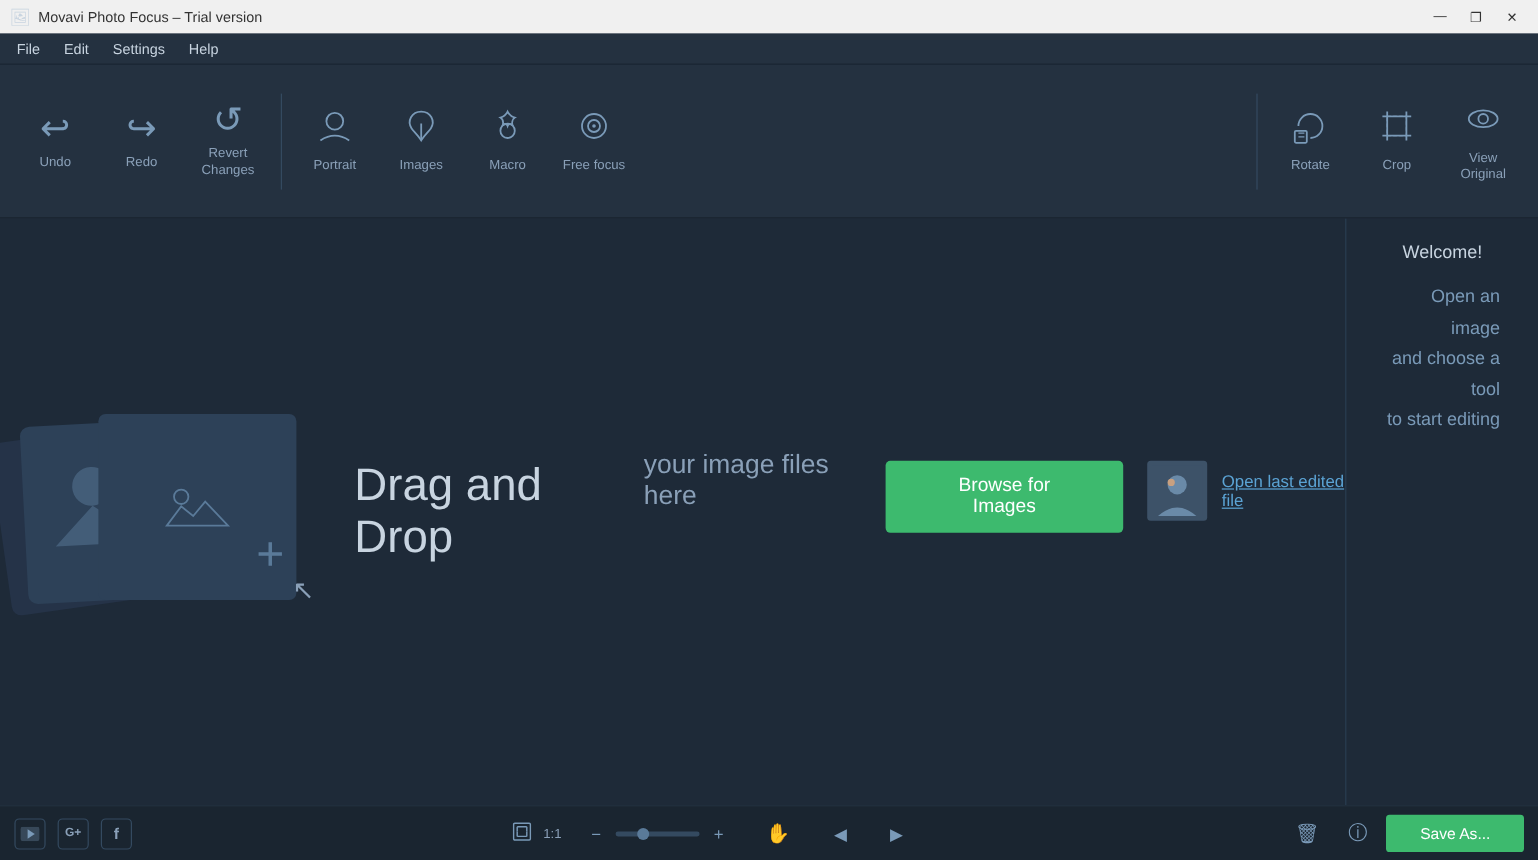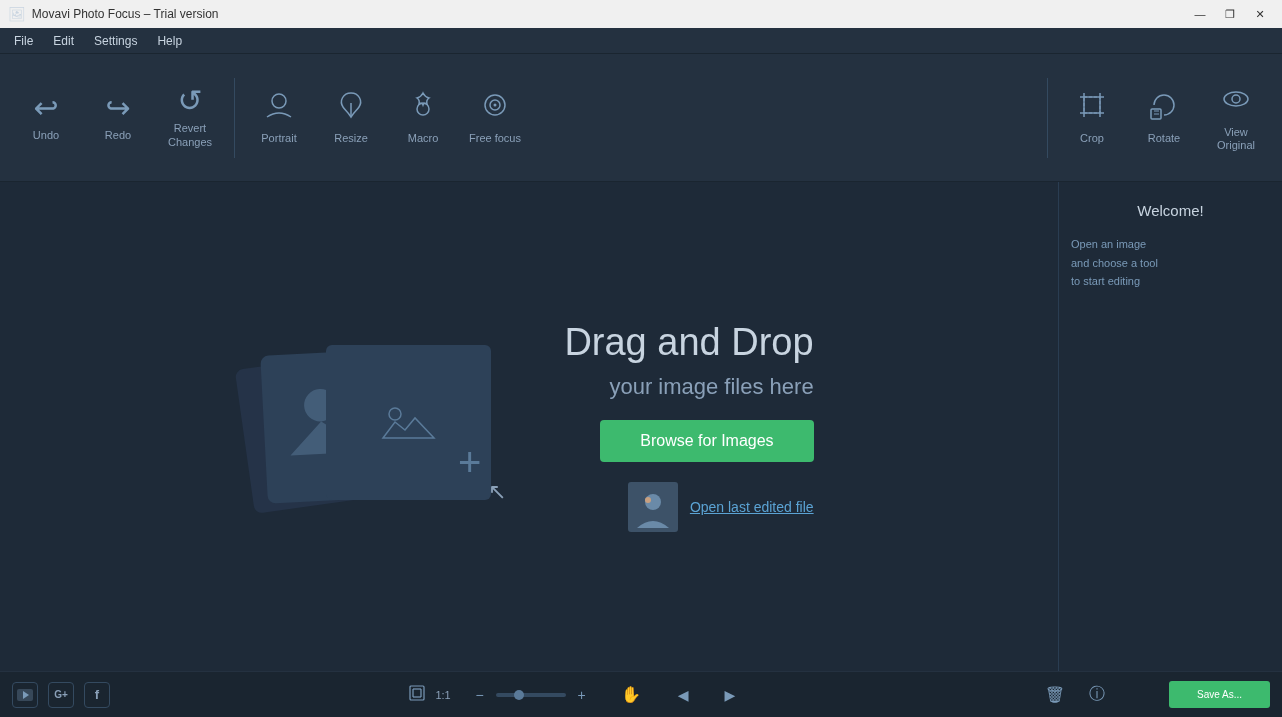--- a/index.html
+++ b/index.html
@@ -186,23 +186,22 @@
     .photo-main-inner {
       display: flex;
       flex-direction: column;
       align-items: center;
       gap: 8px;
       color: #5a7a99;
     }
 
     #drop-text-area {
       display: flex;
-      flex-direction: column;
       gap: 20px;
-      align-items: flex-end;
+      align-items: flex-start;
     }
 
     #browse-btn {
       background: #3dba6e;
       color: white;
       border: none;
       padding: 12px 40px;
       font-size: 16px;
       border-radius: 4px;
       cursor: pointer;
@@ -229,26 +228,26 @@
 
     #last-edited-link {
       color: #5ba3d4;
       font-size: 14px;
       text-decoration: underline;
       cursor: pointer;
     }
 
     
     #right-panel {
-      width: 224px;
+      width: 161px;
       background: #1e2a38;
       border-left: 1px solid #2a3d52;
       display: flex;
       flex-direction: column;
-      padding: 20px 12px;
+      padding: 20px 32px;
       gap: 8px;
     }
 
     
     #bottom-toolbar {
       background: #1a2530;
       height: 46px;
       display: flex;
       align-items: center;
       padding: 0 12px;
@@ -329,25 +328,24 @@
       display: flex;
       align-items: center;
       gap: 8px;
     }
 
     #save-as-btn {
       background: #3dba6e;
       color: white;
       border: none;
       padding: 8px 28px;
-      font-size: 10px;
+      font-size: 13px;
       border-radius: 3px;
       cursor: pointer;
       font-weight: 500;
-      margin-left: 48px;
     }
 
     
     .photo-bg-1::before {
       content: '';
       position: absolute;
       width: 20px;
       height: 20px;
       border-radius: 50%;
       background: #3d5572;
@@ -414,21 +412,21 @@
       </span>
       <span class="label">Portrait</span>
     </button>
     <button class="toolbar-btn">
       <span class="icon">
         <svg width="32" height="32" viewBox="0 0 32 32" fill="none">
           <path d="M16 4 C8 4 4 12 8 18 C10 21 13 23 16 28 C19 23 22 21 24 18 C28 12 24 4 16 4Z" stroke="#7a9ab8" stroke-width="1.5" fill="none"></path>
           <line x1="16" y1="14" x2="16" y2="28" stroke="#7a9ab8" stroke-width="1.5"></line>
         </svg>
       </span>
-      <span class="label">Resize</span>
+      <span class="label">Images</span>
     </button>
     <button class="toolbar-btn">
       <span class="icon">
         <svg width="32" height="32" viewBox="0 0 32 32" fill="none">
           <path d="M16 4 C16 4 18 8 22 9 C22 9 19 11 20 15 C20 15 17 13 16 16 C16 16 15 13 12 15 C12 15 13 11 10 9 C10 9 14 8 16 4Z" stroke="#7a9ab8" stroke-width="1.5" fill="none"></path>
           <circle cx="16" cy="20" r="6" stroke="#7a9ab8" stroke-width="1.5" fill="none"></circle>
         </svg>
       </span>
       <span class="label">Macro</span>
     </button>
@@ -441,42 +439,42 @@
         </svg>
       </span>
       <span class="label">Free focus</span>
     </button>
   </div>
 
   <div class="toolbar-spacer"></div>
   <div class="toolbar-separator"></div>
 
   <div class="toolbar-group">
+    <button class="toolbar-btn">
+      <span class="icon">
+        <svg width="32" height="32" viewBox="0 0 32 32" fill="none">
+          <path d="M6 16 A10 10 0 1 1 16 26" stroke="#7a9ab8" stroke-width="1.5" fill="none"></path>
+          <rect x="3" y="20" width="10" height="10" rx="1" stroke="#7a9ab8" stroke-width="1.5" fill="#243140"></rect>
+          <line x1="6" y1="22" x2="11" y2="22" stroke="#7a9ab8" stroke-width="1"></line>
+          <line x1="6" y1="25" x2="11" y2="25" stroke="#7a9ab8" stroke-width="1"></line>
+        </svg>
+      </span>
+      <span class="label">Rotate</span>
+    </button>
     <button class="toolbar-btn">
       <span class="icon">
         <svg width="32" height="32" viewBox="0 0 32 32" fill="none">
           <line x1="4" y1="8" x2="28" y2="8" stroke="#7a9ab8" stroke-width="1.5"></line>
           <line x1="4" y1="24" x2="28" y2="24" stroke="#7a9ab8" stroke-width="1.5"></line>
           <line x1="8" y1="4" x2="8" y2="28" stroke="#7a9ab8" stroke-width="1.5"></line>
           <line x1="24" y1="4" x2="24" y2="28" stroke="#7a9ab8" stroke-width="1.5"></line>
           <rect x="8" y="8" width="16" height="16" stroke="#7a9ab8" stroke-width="1" stroke-dasharray="3 2" fill="none"></rect>
         </svg>
       </span>
       <span class="label">Crop</span>
-    </button>
-    <button class="toolbar-btn">
-      <span class="icon">
-        <svg width="32" height="32" viewBox="0 0 32 32" fill="none">
-          <path d="M6 16 A10 10 0 1 1 16 26" stroke="#7a9ab8" stroke-width="1.5" fill="none"></path>
-          <rect x="3" y="20" width="10" height="10" rx="1" stroke="#7a9ab8" stroke-width="1.5" fill="#243140"></rect>
-          <line x1="6" y1="22" x2="11" y2="22" stroke="#7a9ab8" stroke-width="1"></line>
-          <line x1="6" y1="25" x2="11" y2="25" stroke="#7a9ab8" stroke-width="1"></line>
-        </svg>
-      </span>
-      <span class="label">Rotate</span>
     </button>
     <button class="toolbar-btn">
       <span class="icon">
         <svg width="32" height="32" viewBox="0 0 32 32" fill="none">
           <ellipse cx="16" cy="16" rx="12" ry="7" stroke="#7a9ab8" stroke-width="1.5" fill="none"></ellipse>
           <circle cx="16" cy="16" r="4" stroke="#7a9ab8" stroke-width="1.5" fill="none"></circle>
         </svg>
       </span>
       <span class="label" style="text-align:center; font-size:11px; color:#8aa0b8;">View<br>Original</span>
     </button>
@@ -521,21 +519,21 @@
             </svg>
           </div>
           <span id="last-edited-link" style="color: rgb(91, 163, 212); text-decoration: underline; cursor: pointer; font-size: 14px;">Open last edited file</span>
         </div>
       </div>
     </div>
   </div>
 
   <div id="right-panel">
     <div style="font-size:15px; color:#c8d4e0; text-align:center; margin-bottom:8px;">Welcome!</div>
-    <div style="font-size:11px; color:#7a9ab8; text-align:left; line-height:1.7;">
+    <div style="font-size:15px; color:#7a9ab8; text-align:right; line-height:1.7;">
       Open an image<br>and choose a tool<br>to start editing
     </div>
   </div>
 </div>
 
 <div id="bottom-toolbar">
   <div id="social-icons">
     <div class="social-icon" title="YouTube">
       <svg width="16" height="12" viewBox="0 0 16 12" fill="#7a9ab8">
         <rect x="0" y="0" width="16" height="12" rx="2" fill="#7a9ab8" opacity="0.3"></rect>

